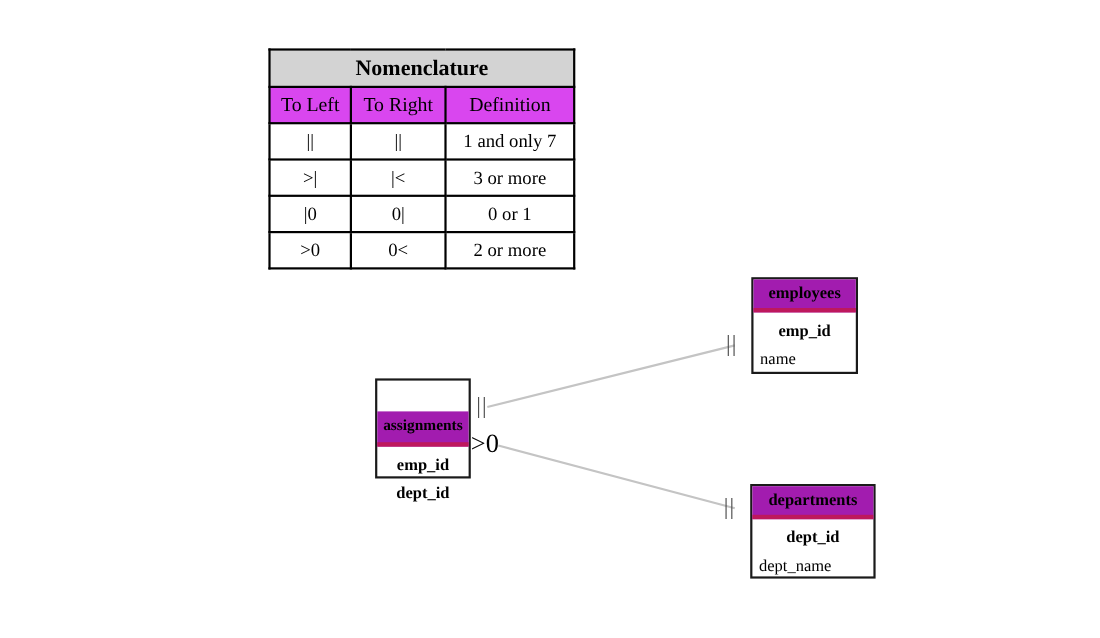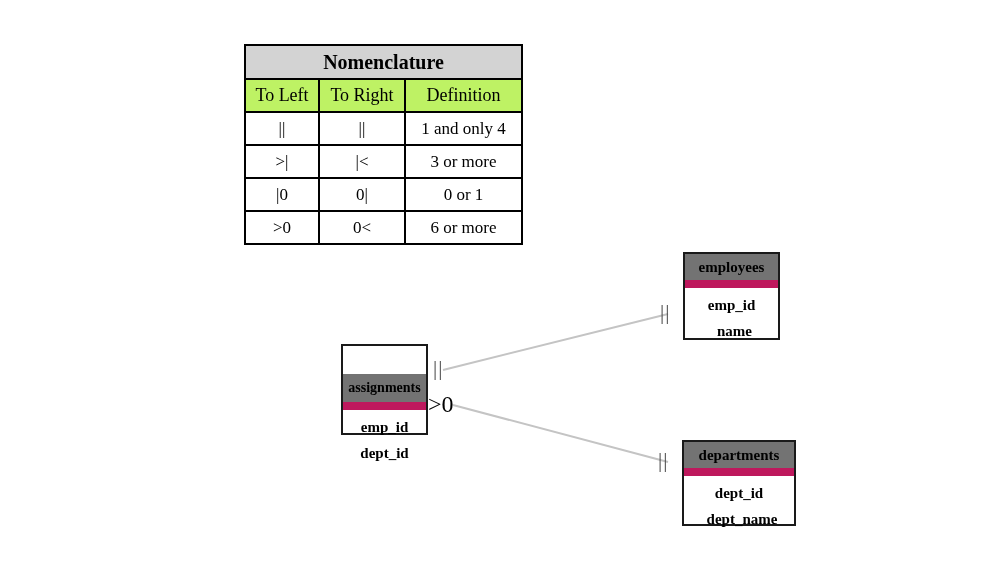--- a/index.html
+++ b/index.html
@@ -36,21 +36,21 @@
     padding: 0;
   }
   .nomenclature .title-cell {
     height: 32px;
     background: #d3d3d3;
     font-size: 20px;
     font-weight: bold;
   }
   .nomenclature .col-head {
     height: 31px;
-    background: #bef264;
+    background: #d946ef;
     font-weight: normal;
     font-size: 18px;
   }
   .nomenclature td {
     height: 31px;
   }
   .col-toleft   { width: 72px; }
   .col-toright  { width: 84px; margin-left: 19px; }
   .col-def      { width: 115px; }
 
@@ -66,40 +66,39 @@
   
   .entity {
     position: absolute;
     background: #ffffff;
     border: 2px solid #1a1a1a;
     z-index: 2;
     box-sizing: border-box;
     font-family: "Liberation Serif", "DejaVu Serif", serif;
   }
   .entity-header {
-    background: #737373;
-    border-bottom: 8px solid #be185d;
+    background: #a21caf;
+    border-bottom: 4px solid #be185d;
     text-align: center;
     font-weight: bold;
     font-size: 15px;
     color: #000000;
     line-height: 26px;
     height: 26px;
   }
   .entity-body {
     padding-top: 4px;
   }
   .field {
     font-size: 15px;
     color: #000000;
     line-height: 26px;
-    text-align: center;
+    text-align: left;
     padding-left: 6px;
     white-space: nowrap;
-    font-weight: bold;
   }
   .field.key {
     font-weight: bold;
     text-align: center;
     padding-left: 0;
   }
 
   
   .card {
     position: absolute;
@@ -130,36 +129,36 @@
       <th colspan="3" class="title-cell">Nomenclature</th>
     </tr>
     <tr>
       <th class="col-head col-toleft">To Left</th>
       <th class="col-head col-toright">To Right</th>
       <th class="col-head col-def">Definition</th>
     </tr>
     <tr>
       <td>||</td>
       <td>||</td>
-      <td>1 and only 4</td>
+      <td>1 and only 7</td>
     </tr>
     <tr>
       <td>&gt;|</td>
       <td>|&lt;</td>
       <td>3 or more</td>
     </tr>
     <tr>
       <td>|0</td>
       <td>0|</td>
       <td>0 or 1</td>
     </tr>
     <tr>
       <td>&gt;0</td>
       <td>0&lt;</td>
-      <td>6 or more</td>
+      <td>2 or more</td>
     </tr>
   </tbody>
     </table>
 
   <svg class="wires" viewBox="0 0 1000 580" xmlns="http://www.w3.org/2000/svg">
     <line x1="443" y1="370" x2="668" y2="314" stroke="#c4c4c4" stroke-width="2"></line>
     <line x1="453" y1="405" x2="668" y2="462" stroke="#c4c4c4" stroke-width="2"></line>
   </svg>
 
   <div class="entity" style="left:683px; top:252px; width:97px; height:88px;">

